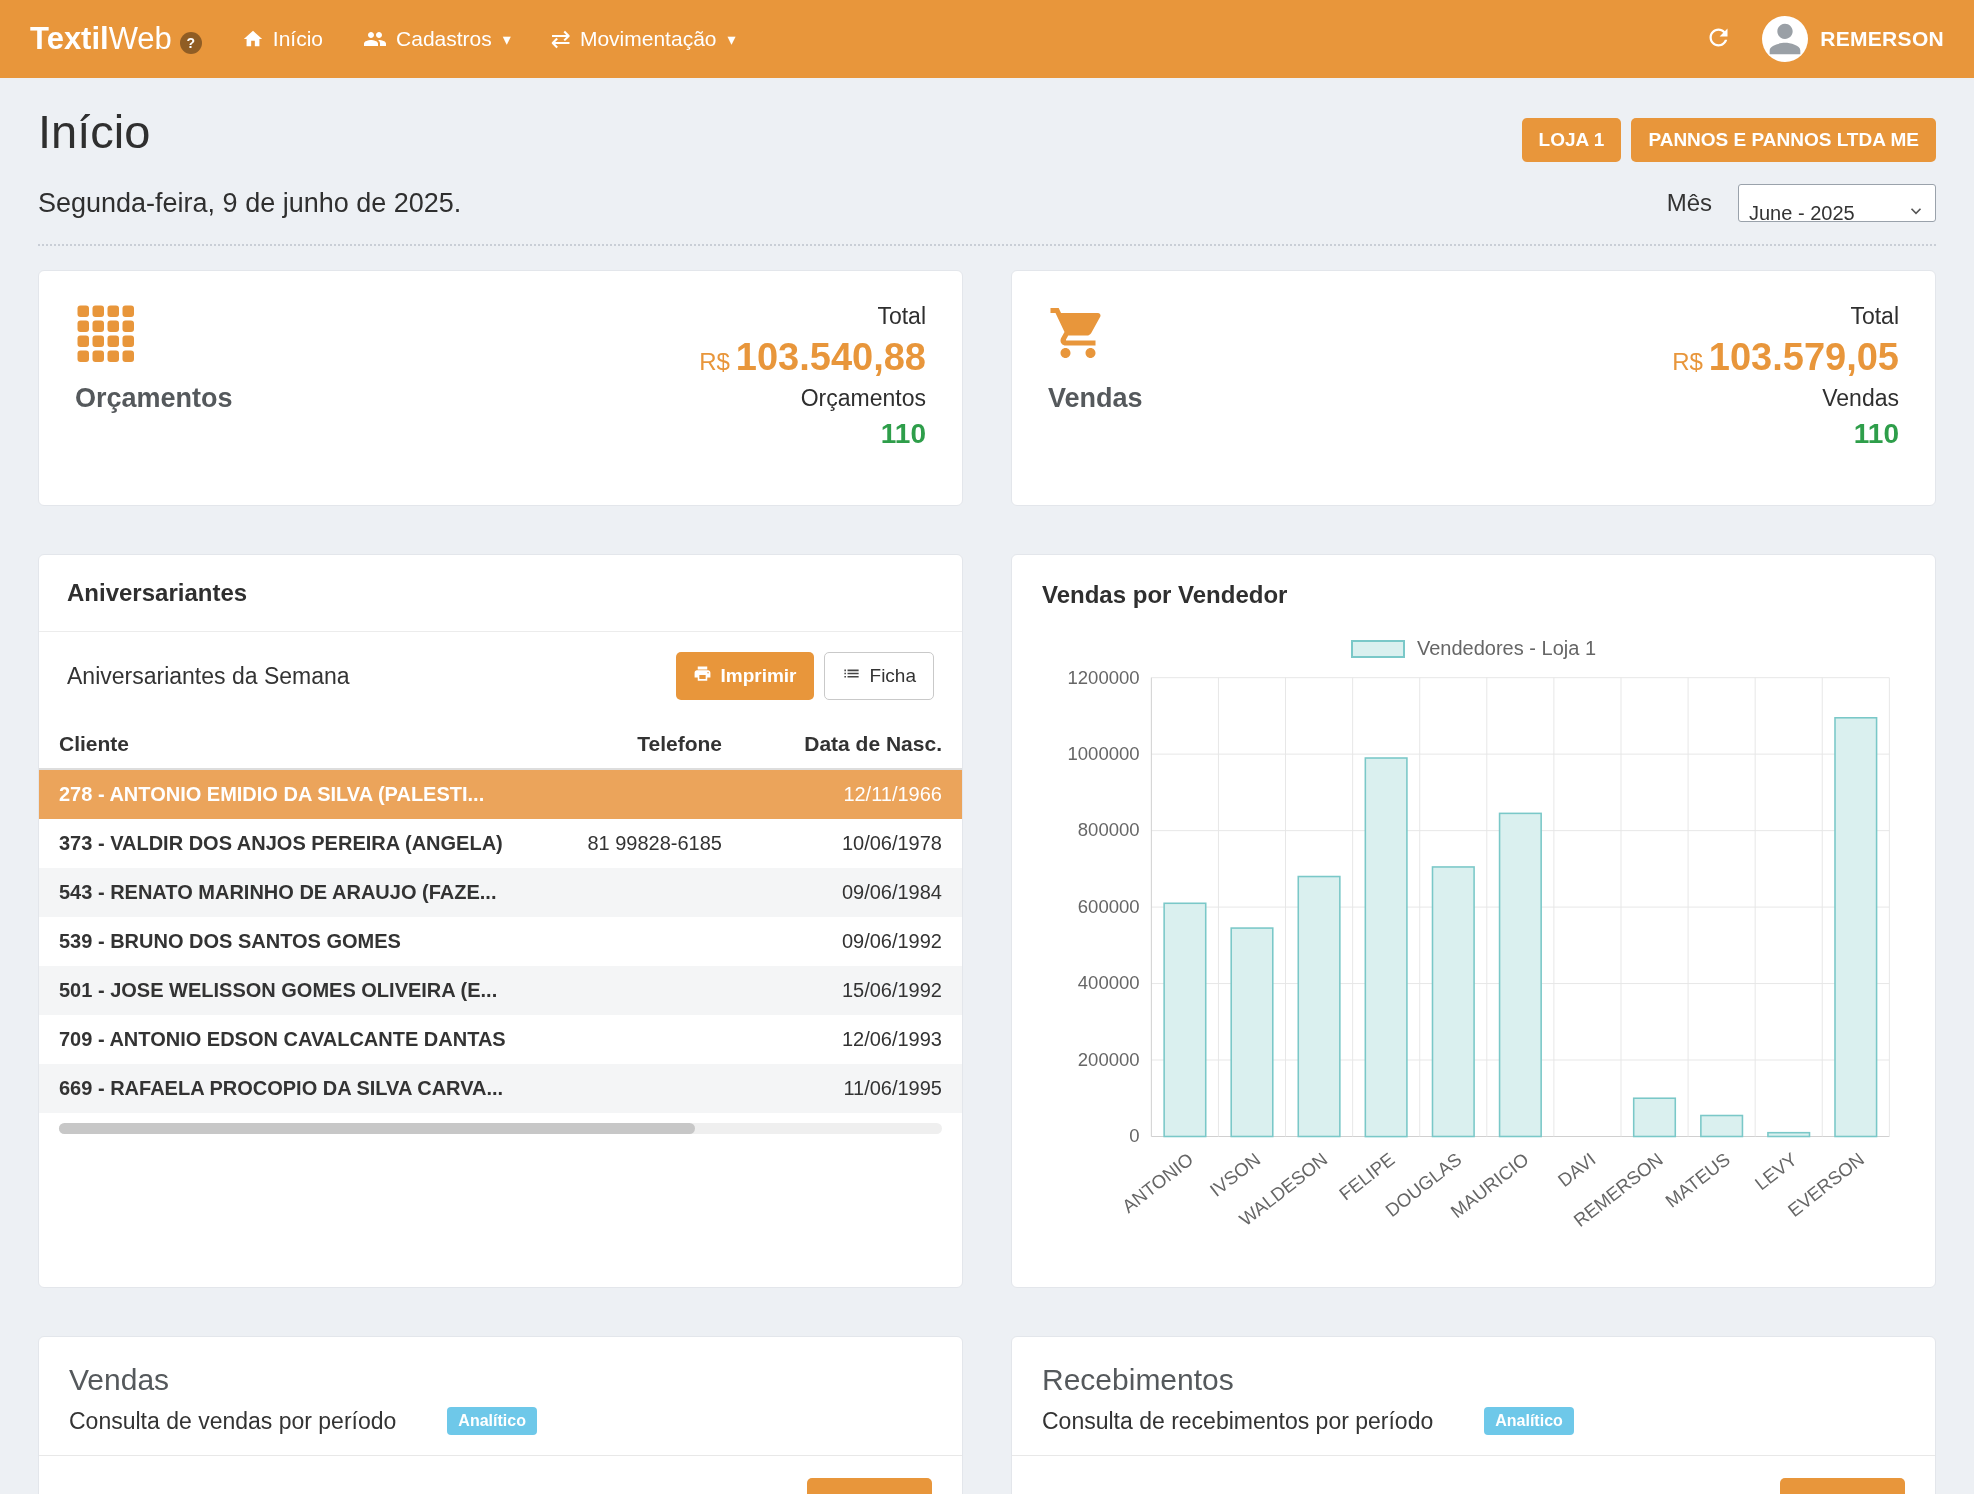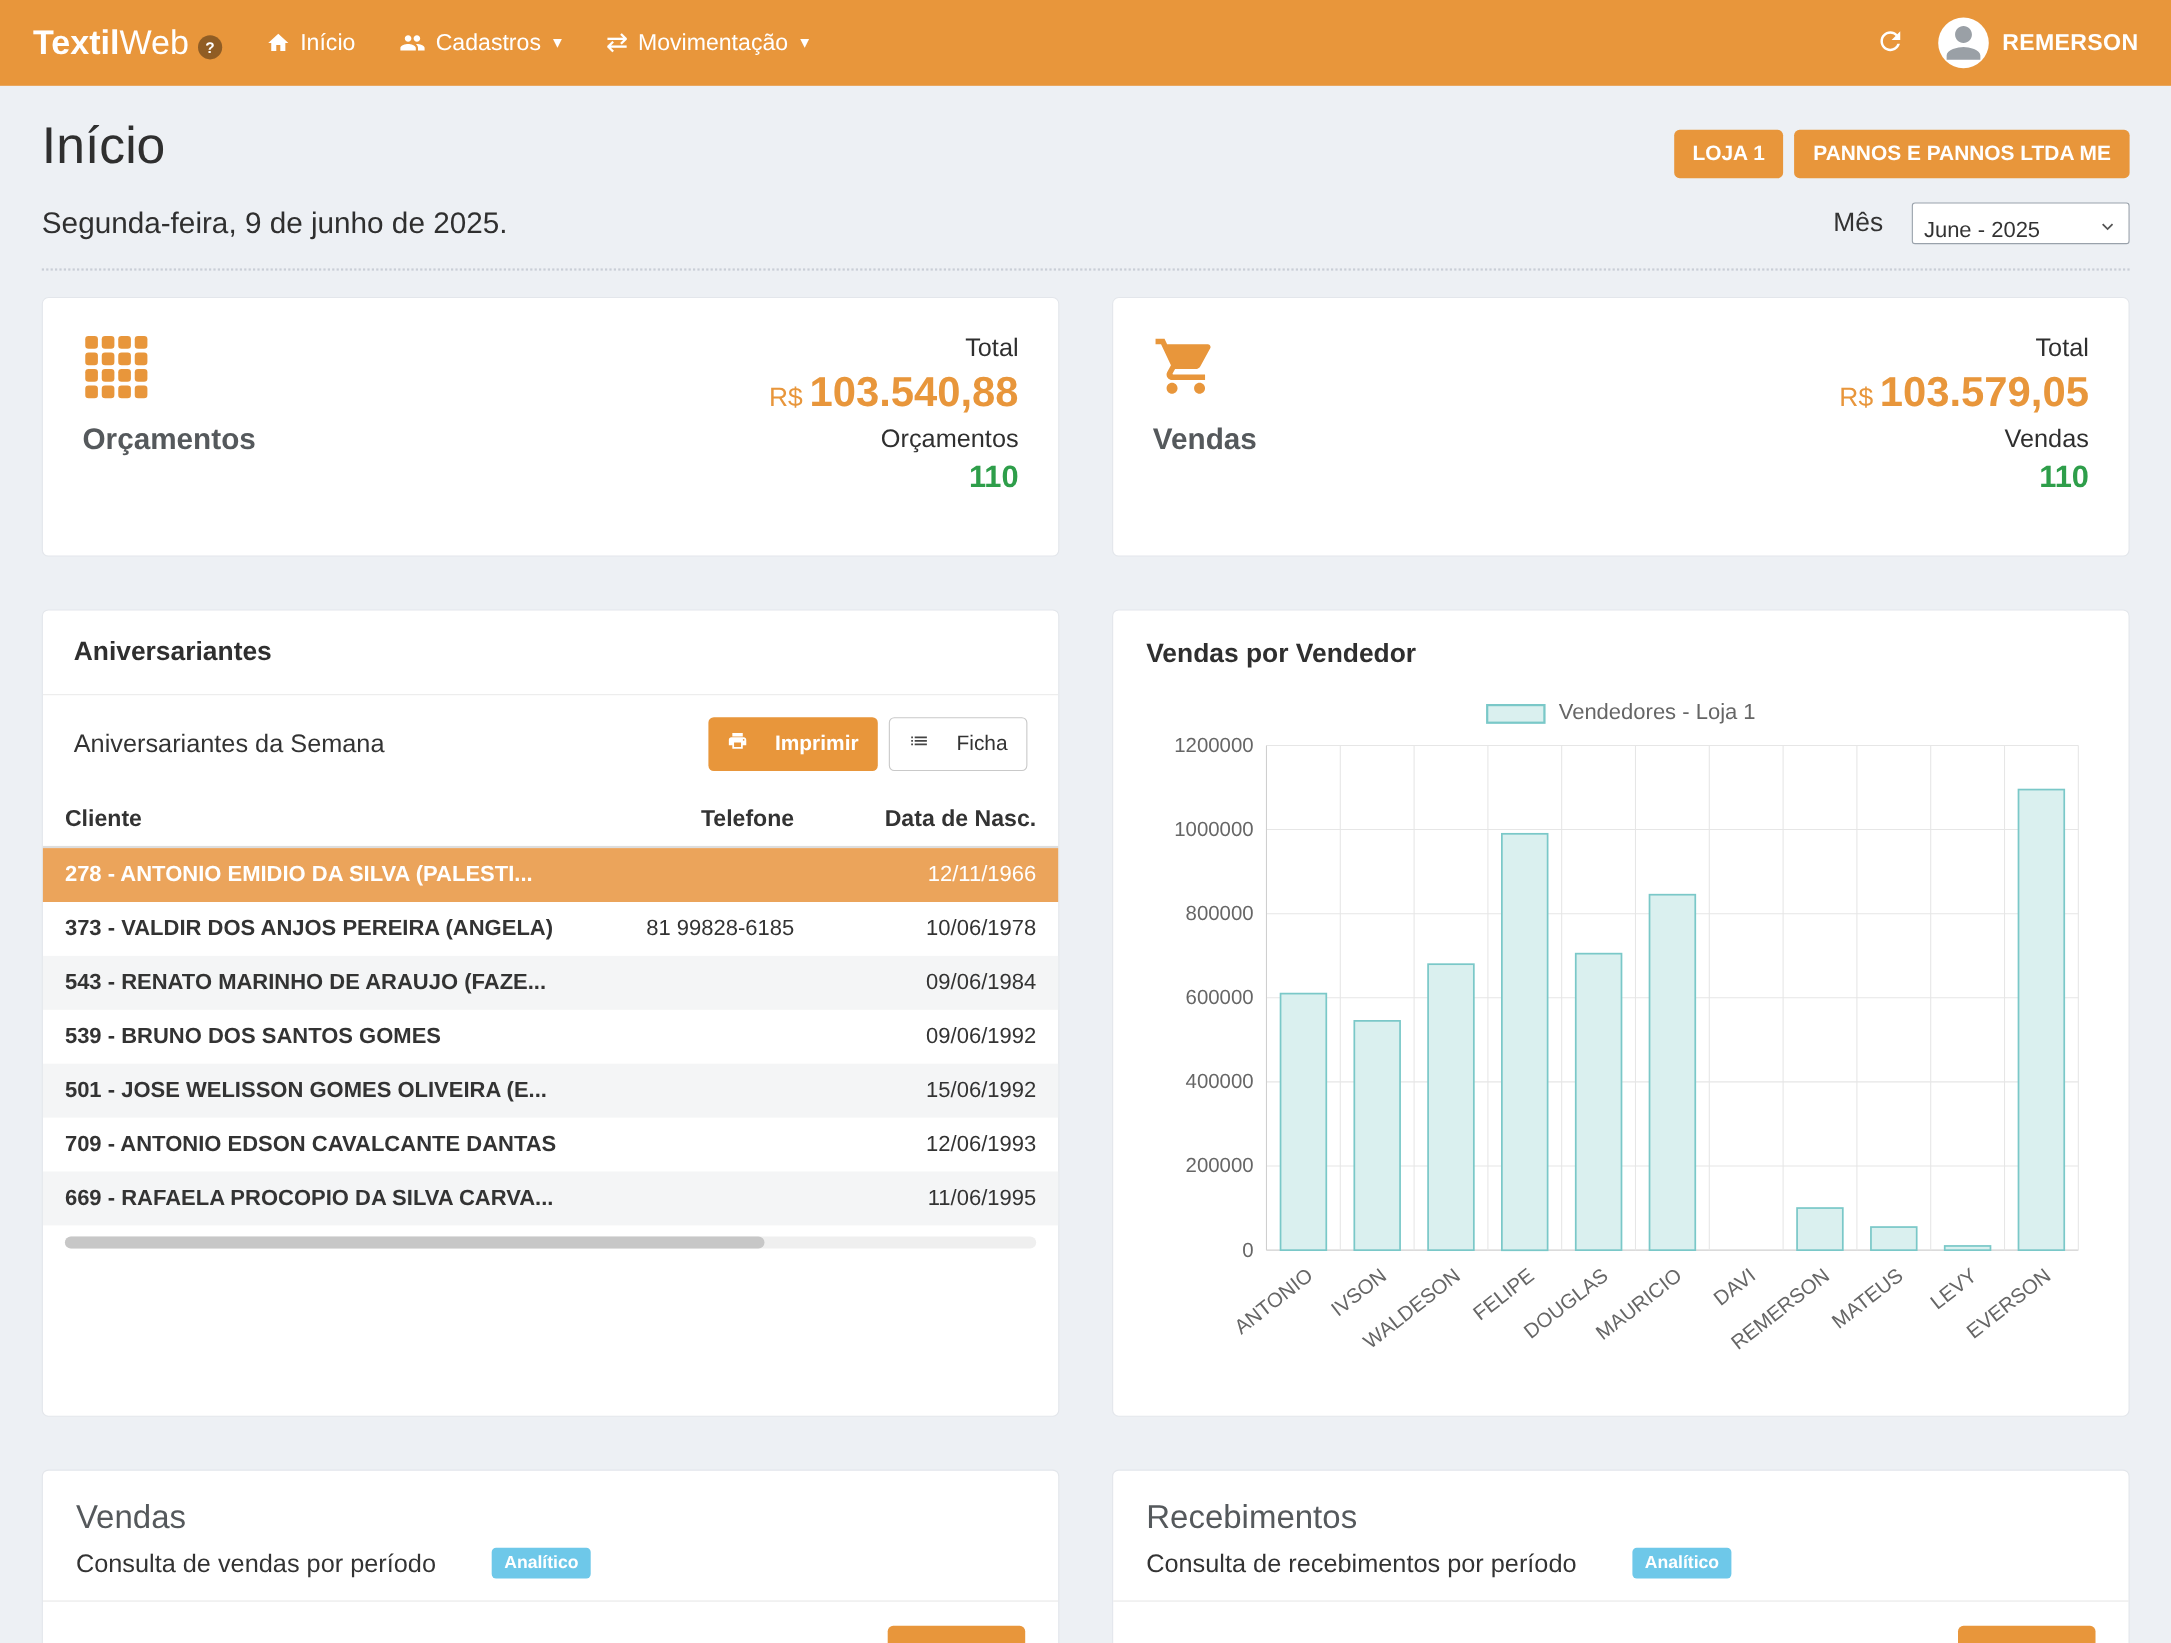--- a/index.html
+++ b/index.html
@@ -41,38 +41,38 @@
   .page-title{font-size:47px;font-weight:500;color:#2f2f2f;}
   .head-buttons{display:flex;gap:10px;margin-top:14px;}
   .btn{border:none;border-radius:5px;cursor:pointer;font-family:inherit;}
   .btn-orange{background:var(--primary);color:#fff;font-weight:700;font-size:19px;padding:11px 17px;}
   .date-row{display:flex;justify-content:space-between;align-items:center;margin-top:22px;
     padding-bottom:22px;border-bottom:2px dotted #c9ced6;}
   .date-text{font-size:27px;color:#2f2f2f;}
   .month-wrap{display:flex;align-items:center;gap:26px;}
   .month-label{font-size:24px;}
   .select{width:198px;height:38px;background:#fff;border:1px solid #9aa2ab;border-radius:3px;
-    display:flex;align-items:flex-end;justify-content:space-between;padding:0 10px;font-size:20px;cursor:pointer;}
+    display:flex;align-items:flex-start;justify-content:space-between;padding:17px 10px;font-size:20px;cursor:pointer;}
   
   .grid2{display:grid;grid-template-columns:1fr 1fr;gap:48px;margin-top:24px;}
   .card{background:#fff;border:1px solid #e3e6eb;border-radius:6px;}
   .summary-card{display:flex;justify-content:space-between;padding:32px 36px;min-height:236px;}
   .sc-left{display:flex;flex-direction:column;gap:16px;}
   .sc-icon{color:var(--primary);}
   .sc-name{font-size:27px;font-weight:700;color:#55595c;}
   .sc-right{text-align:right;font-size:23px;color:#2f2f2f;}
   .sc-right>div{margin-bottom:6px;}
   .amount{color:var(--primary);font-size:38px;font-weight:800;white-space:nowrap;}
   .amount .cur{font-size:24px;font-weight:400;margin-right:6px;}
   .count{color:var(--success);font-size:28px;font-weight:700;}
   
   .card-title{padding:24px 28px;font-size:24px;font-weight:700;border-bottom:1px solid #ececec;color:#2f2f2f;}
   .bday-sub{display:flex;justify-content:space-between;align-items:center;padding:20px 28px;font-size:23px;}
   .bday-actions{display:flex;gap:10px;}
-  .btn-sm{font-size:19px;padding:11px 17px;display:inline-flex;align-items:center;gap:25px;border-radius:5px;}
+  .btn-sm{font-size:19px;padding:11px 17px;display:inline-flex;align-items:center;gap:9px;border-radius:5px;}
   .btn-light{background:#fff;border:1px solid #c9c9c9;color:#333;}
   .thead,.trow{display:grid;grid-template-columns:1fr 200px 220px;align-items:center;padding:0 20px;}
   .thead{height:50px;font-weight:700;font-size:21px;border-bottom:2px solid #ddd;}
   .thead .c2,.trow .tel{text-align:right;}
   .thead .c3,.trow .dob{text-align:right;}
   .trow{height:49px;font-size:20px;}
   .trow.striped{background:#f4f5f6;}
   .trow.selected{background:var(--selected-row);color:#fff;}
   .trow .cliente{font-weight:700;white-space:nowrap;overflow:hidden;text-overflow:ellipsis;padding-right:12px;}
   .hbar{height:11px;background:#efefef;border-radius:6px;margin:10px 20px 16px;}

